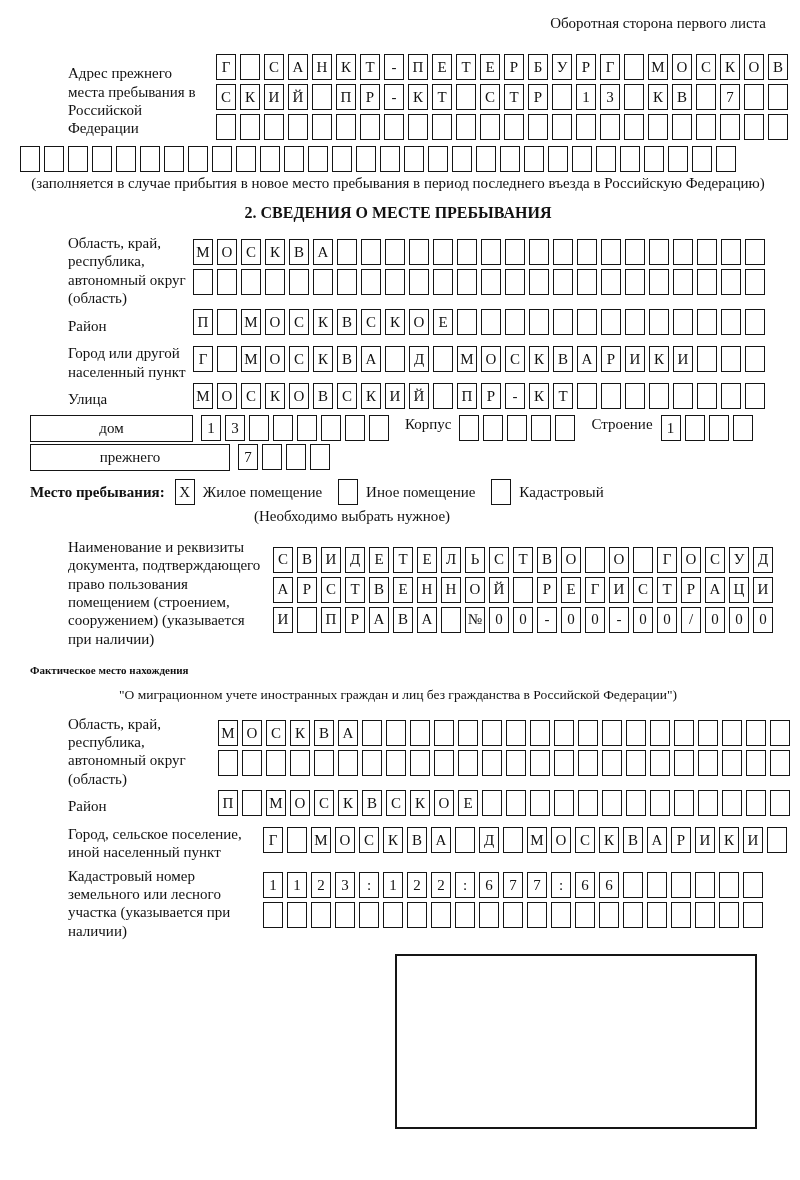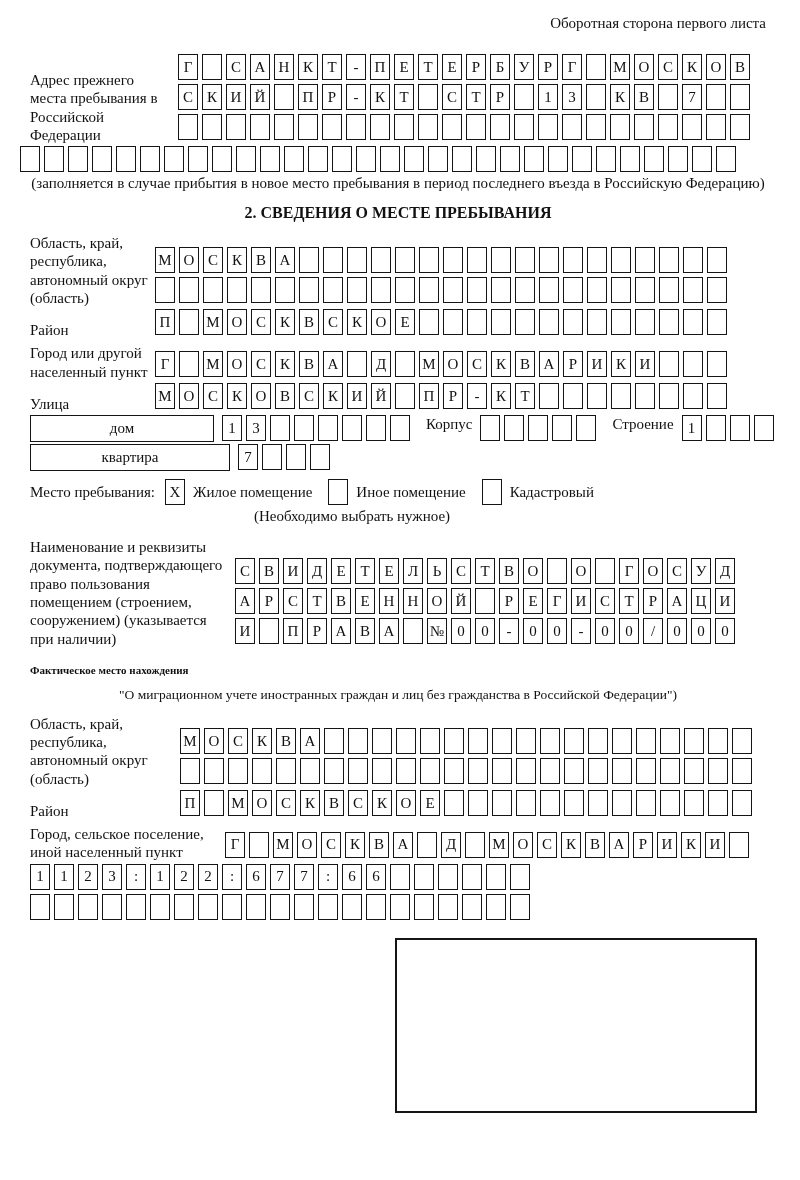--- a/index.html
+++ b/index.html
@@ -9,21 +9,21 @@
     box-sizing:border-box;
     padding:14px 34px 20px 30px;
     background:#ffffff;
     color:#111;
     font-family:"Liberation Serif","DejaVu Serif",serif;
     font-size:15px;
     line-height:1.22;
   }
   .top-note { text-align:right; font-size:15px; margin-bottom:22px; }
 
-  .frow { display:flex; align-items:flex-end; margin-bottom:2px; }
+  .frow { display:flex; align-items:center; margin-bottom:2px;margin-left:38px; }
   .flabel { flex:none; padding-top:3px; padding-right:6px; box-sizing:border-box; }
   .w148 { width:148px; }
   .w125 { width:125px; }
   .w205 { width:205px; }
   .w150 { width:150px; }
   .w195 { width:195px; }
   .rowstack { flex:1; }
 
   .boxrow { display:flex; flex-wrap:nowrap; margin-bottom:4px; }
   .boxrow.inline { display:inline-flex; margin-bottom:0; vertical-align:middle; }
@@ -43,27 +43,27 @@
   .caption.center { text-align:center; margin:0 0 4px 0; }
   .sec-title { text-align:center; font-weight:bold; font-size:16px; margin:10px 0 9px 0; }
   .sub-title { font-weight:bold; font-size:11px; margin:16px 0 10px 0; }
 
   .houseline { display:flex; align-items:center; margin:2px 0 2px 0; }
   .namedbox {
     flex:none; height:27px; border:1.6px solid #151515;
     display:flex; align-items:center; justify-content:center;
     box-sizing:border-box; font-size:15px; margin-right:8px;
   }
-  .w168 { width:184px; }
+  .w168 { width:163px; }
   .w200 { width:200px; }
   .inline-label { margin:0 8px 8px 12px; }
   .cap-indent { margin:2px 0 6px 0; }
 
   .stayline { display:flex; align-items:center; margin:8px 0 2px 0; }
-  .stayline .flabel-inline { margin-right:10px; }
+  .stayline .flabel-inline { margin-right:10px;font-weight:bold; }
   .stayline .opt { margin-right:16px; }
   .stayline .cell { margin-right:8px; }
   .hint { margin:2px 0 10px 172px; width:300px; text-align:center; }
 
   .fact-caption { text-align:center; font-size:13.5px; margin:0 0 2px 0; }
 
   .stamp-wrap { margin-top:14px; }
   .stamp-box {
     margin-left:365px;
     width:362px; height:175px;
@@ -374,21 +374,21 @@
     <span class="inline-label">Строение</span>
     <div class="boxrow inline">
         <span class="cell">1</span>
         <span class="cell"></span>
         <span class="cell"></span>
         <span class="cell"></span>
       </div>
   </div>
 
   <div class="houseline">
-    <div class="namedbox w200">квартира</div>
+    <div class="namedbox w200">прежнего</div>
     <div class="boxrow inline">
         <span class="cell">7</span>
         <span class="cell"></span>
         <span class="cell"></span>
         <span class="cell"></span>
       </div>
   </div>
 
   <div class="stayline">
     <span class="flabel-inline">Место пребывания:</span>
@@ -593,20 +593,21 @@
           <span class="cell">Р</span>
           <span class="cell">И</span>
           <span class="cell">К</span>
           <span class="cell">И</span>
           <span class="cell"></span>
         </div>
     </div>
   </div>
 
   <div class="frow">
+    <div class="flabel w195">Кадастровый номер земельного или лесного участка (указывается при наличии)</div>
     <div class="rowstack">
       <div class="boxrow">
           <span class="cell">1</span>
           <span class="cell">1</span>
           <span class="cell">2</span>
           <span class="cell">3</span>
           <span class="cell">:</span>
           <span class="cell">1</span>
           <span class="cell">2</span>
           <span class="cell">2</span>

